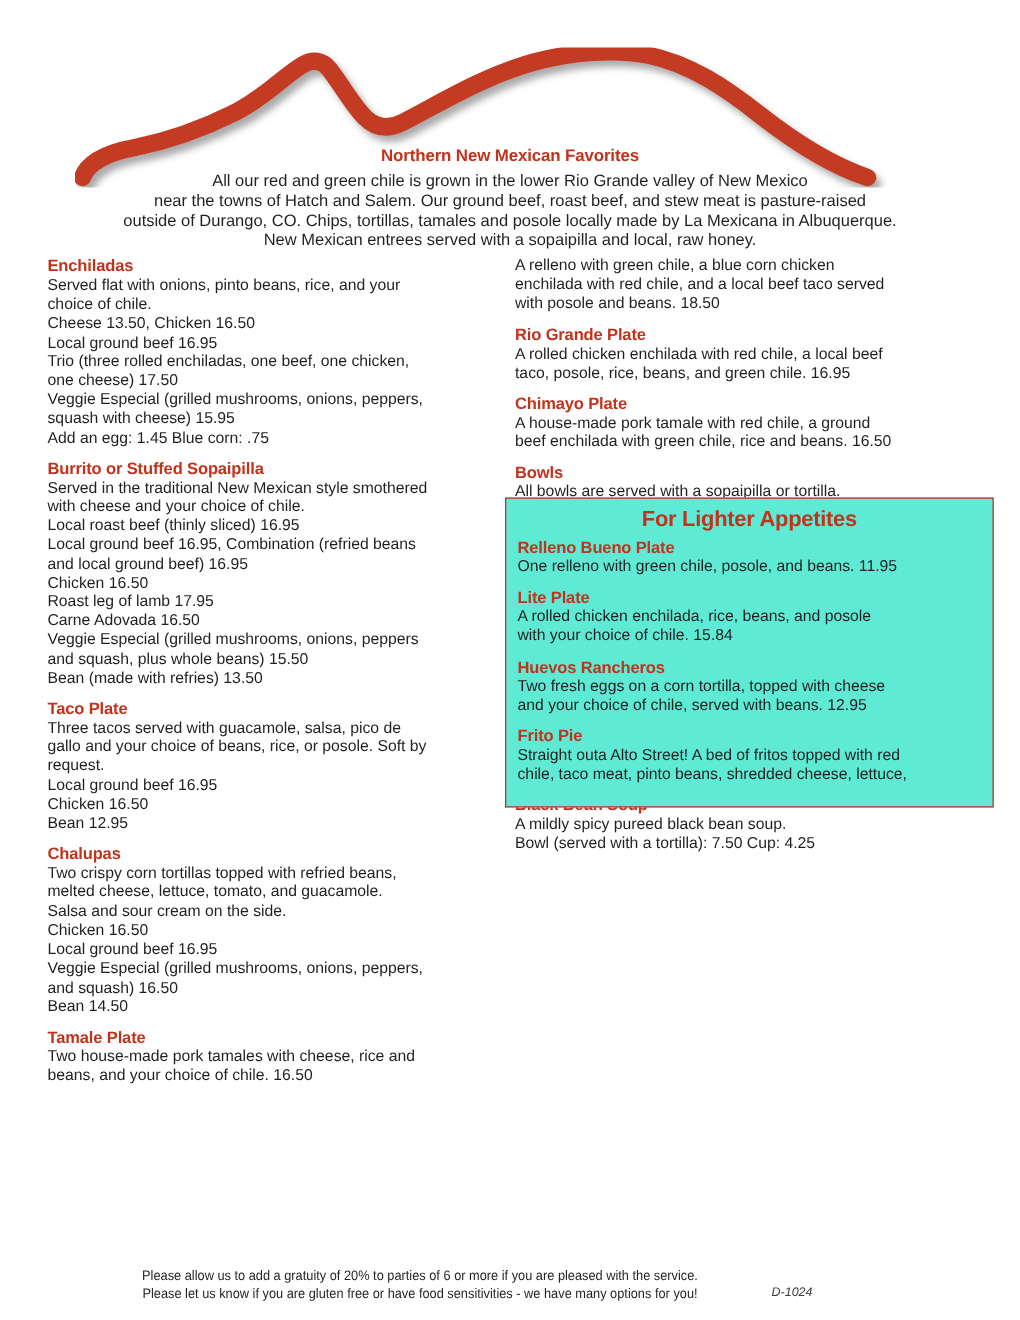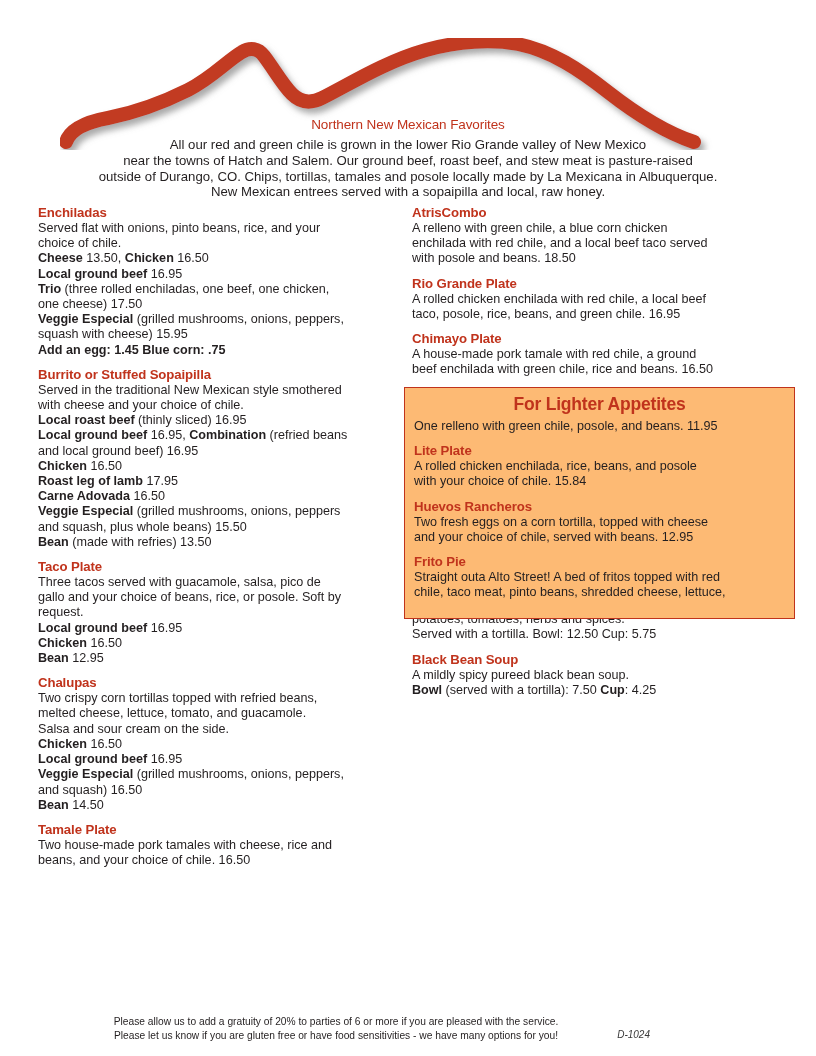--- a/index.html
+++ b/index.html
@@ -35,21 +35,21 @@
   
   .header {
     position: absolute;
     left: 0;
     top: 117px;
     width: 816px;
     text-align: center;
   }
   .header-title {
     color: #C0331C;
-    font-weight: normal;
+    font-weight: bold;
     font-size: 13.5px;
     letter-spacing: -0.1px;
     line-height: 16px;
   }
   .header-desc {
     margin-top: 4px;
     font-size: 13.2px;
     line-height: 15.8px;
     color: #231f20;
   }
@@ -85,32 +85,32 @@
     font-weight: bold;
     line-height: 15px;
     letter-spacing: -0.1px;
   }
   .body-line {
     font-size: 12.6px;
     line-height: 15.2px;
     color: #231f20;
     margin: 0;
   }
-  .body-line b, .body-line strong { font-weight: bold; }
+  .body-line b, .body-line strong { font-weight: normal; }
 
   
   .lighter-box {
     position: absolute;
     left: -8px;
-    top: 182px;
+    top: 193px;
     width: 371px;
     border: 1.6px solid #C0331C;
     padding: 5px 9px 9px 9px;
     box-sizing: content-box;
-    background: #fdba74;
+    background: #5eead4;
   }
   .lighter-title {
     text-align: center;
     color: #C0331C;
     font-weight: bold;
     font-size: 17.5px;
     line-height: 21px;
     margin: 1px 0 4px 0;
     letter-spacing: -0.2px;
   }
@@ -230,41 +230,41 @@
             <h2 class="sec-title">Tamale Plate</h2>
             <p class="body-line">Two house-made pork tamales with cheese, rice and</p>
             <p class="body-line">beans, and your choice of chile. 16.50</p>
           </div>
         </div>
     </div>
 
     <div class="col-right">
       <div>
           <div class="section">
-            <h2 class="sec-title">AtrisCombo</h2>
             <p class="body-line">A relleno with green chile, a blue corn chicken</p>
             <p class="body-line">enchilada with red chile, and a local beef taco served</p>
             <p class="body-line">with posole and beans. 18.50</p>
           </div>
           <div class="section">
             <h2 class="sec-title">Rio Grande Plate</h2>
             <p class="body-line">A rolled chicken enchilada with red chile, a local beef</p>
             <p class="body-line">taco, posole, rice, beans, and green chile. 16.95</p>
           </div>
           <div class="section">
             <h2 class="sec-title">Chimayo Plate</h2>
             <p class="body-line">A house-made pork tamale with red chile, a ground</p>
             <p class="body-line">beef enchilada with green chile, rice and beans. 16.50</p>
           </div>
         </div>
 
       <div class="lighter-box">
         <div class="lighter-title">For Lighter Appetites</div>
         <div>
             <div class="section">
+              <h2 class="sec-title">Relleno Bueno Plate</h2>
               <p class="body-line">One relleno with green chile, posole, and beans. 11.95</p>
             </div>
             <div class="section">
               <h2 class="sec-title">Lite Plate</h2>
               <p class="body-line">A rolled chicken enchilada, rice, beans, and posole</p>
               <p class="body-line">with your choice of chile. 15.84</p>
             </div>
             <div class="section">
               <h2 class="sec-title">Huevos Rancheros</h2>
               <p class="body-line">Two fresh eggs on a corn tortilla, topped with cheese</p>

